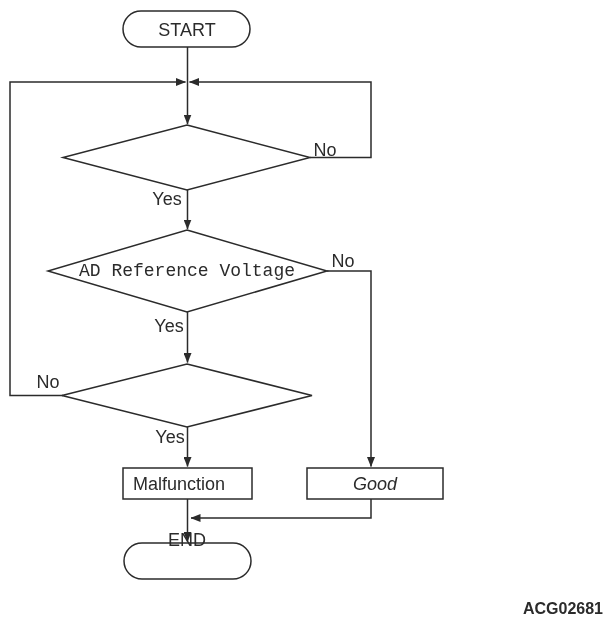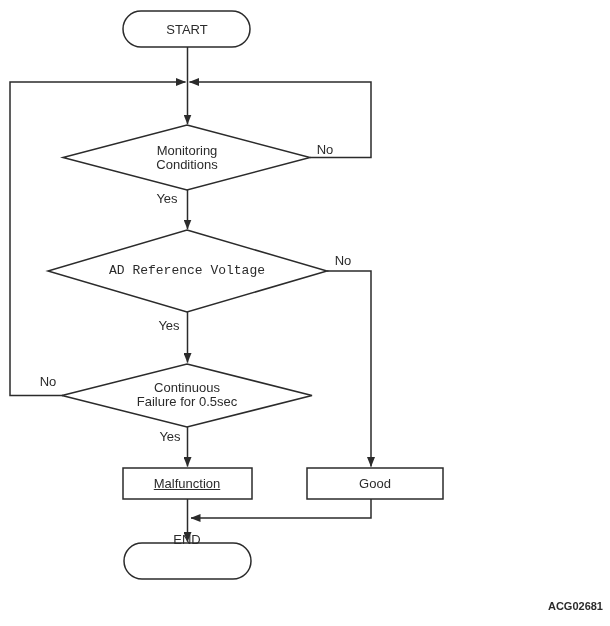--- a/index.html
+++ b/index.html
@@ -8,31 +8,31 @@
     width: 610px;
     height: 626px;
     background: #ffffff;
     font-family: "Liberation Sans", sans-serif;
     overflow: hidden;
   }
   .canvas svg { position: absolute; top: 0; left: 0; }
   .label {
     position: absolute;
     transform: translate(-50%, -50%);
-    font-size: 13px;
+    font-size: 18px;
     line-height: 14px;
     color: #2b2b2b;
     white-space: nowrap;
     text-align: center;
   }
   .figure-code {
     position: absolute;
     top: 600px;
     right: 7px;
-    font-size: 11px;
+    font-size: 16px;
     font-weight: bold;
     color: #2b2b2b;
     white-space: nowrap;
   }
   .shape { fill: #ffffff; stroke: #2b2b2b; stroke-width: 1.5; }
   .edge  { fill: none; stroke: #2b2b2b; stroke-width: 1.5; }
 </style>
 </head>
 <body>
 
@@ -59,40 +59,32 @@
     <polygon class="shape" points="187,125 310,157.5 187,190 63,157.5"></polygon>
     <polygon class="shape" points="187,230 327,271 187,312 48,271"></polygon>
     <polygon class="shape" points="187,364 312,395.5 187,427 62,395.5"></polygon>
     <rect class="shape" x="123" y="468" width="129" height="31"></rect>
     <rect class="shape" x="307" y="468" width="136" height="31"></rect>
     <rect class="shape" x="124" y="543" width="127" height="36" rx="18" ry="18"></rect>
   </svg>
 
   <div class="label" style="left:187px; top:29.5px;">START</div>
 
-  <div class="label" style="left:187px; top:157.5px;">
-    <div>Monitoring</div>
-    <div>Conditions</div>
-  </div>
   <div class="label" style="left:325px; top:150px;">No</div>
   <div class="label" style="left:167px; top:199px;">Yes</div>
 
   <div class="label" style="left:187px; top:270.5px;font-family:Liberation Mono, monospace;">
     <div>AD Reference Voltage</div>
   </div>
   <div class="label" style="left:343px; top:261px;">No</div>
   <div class="label" style="left:169px; top:326px;">Yes</div>
 
-  <div class="label" style="left:187px; top:395px;">
-    <div>Continuous</div>
-    <div>Failure for 0.5sec</div>
-  </div>
   <div class="label" style="left:48px; top:382px;">No</div>
   <div class="label" style="left:170px; top:437px;">Yes</div>
 
-  <div class="label" style="left:187px; top:484px;text-decoration:underline;">Malfunction</div>
-  <div class="label" style="left:375px; top:483.5px;">Good</div>
+  <div class="label" style="left:179px; top:484px;">Malfunction</div>
+  <div class="label" style="left:375px; top:483.5px;font-style:italic;">Good</div>
 
   <div class="label" style="left:187px; top:540px;">END</div>
 
   <div class="figure-code">ACG02681</div>
 
 </div>
 
 </body></html>

